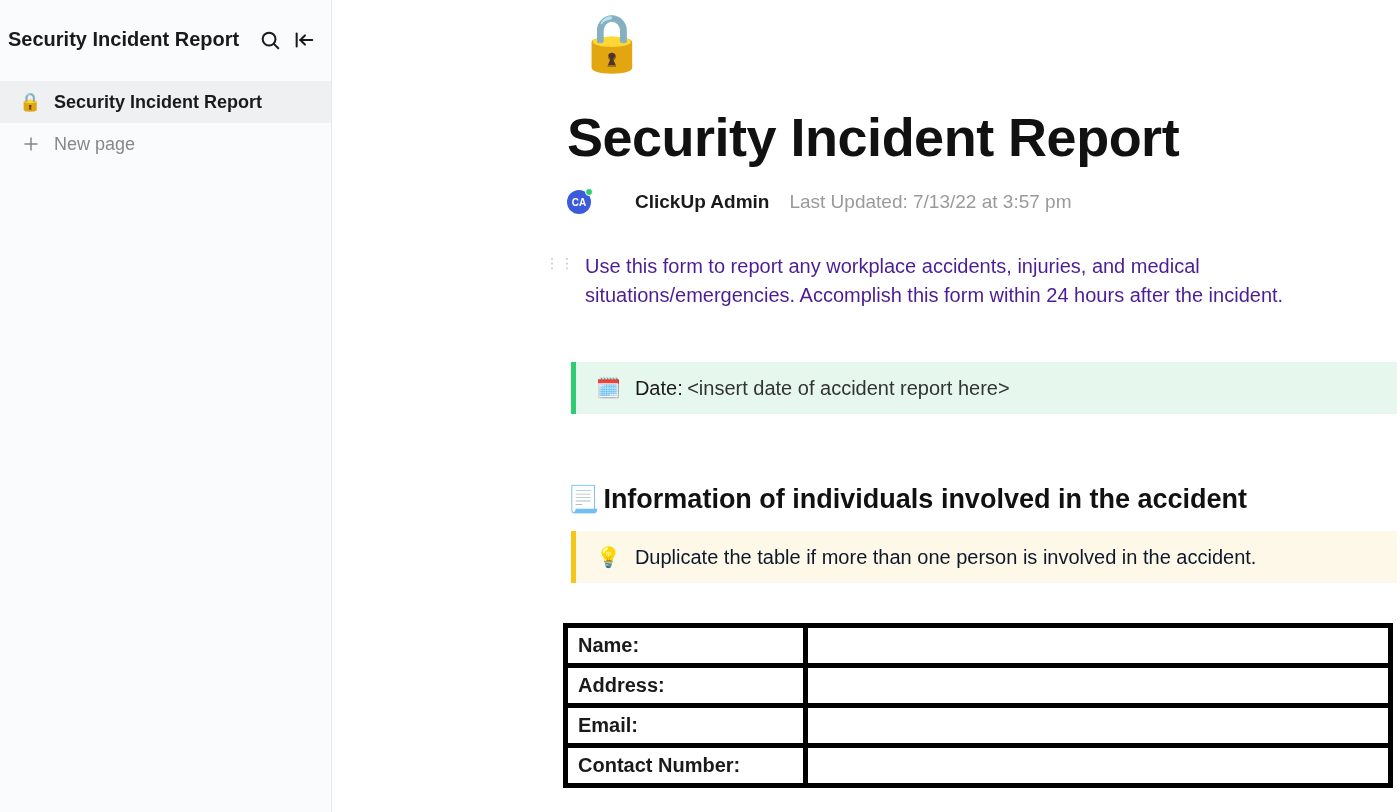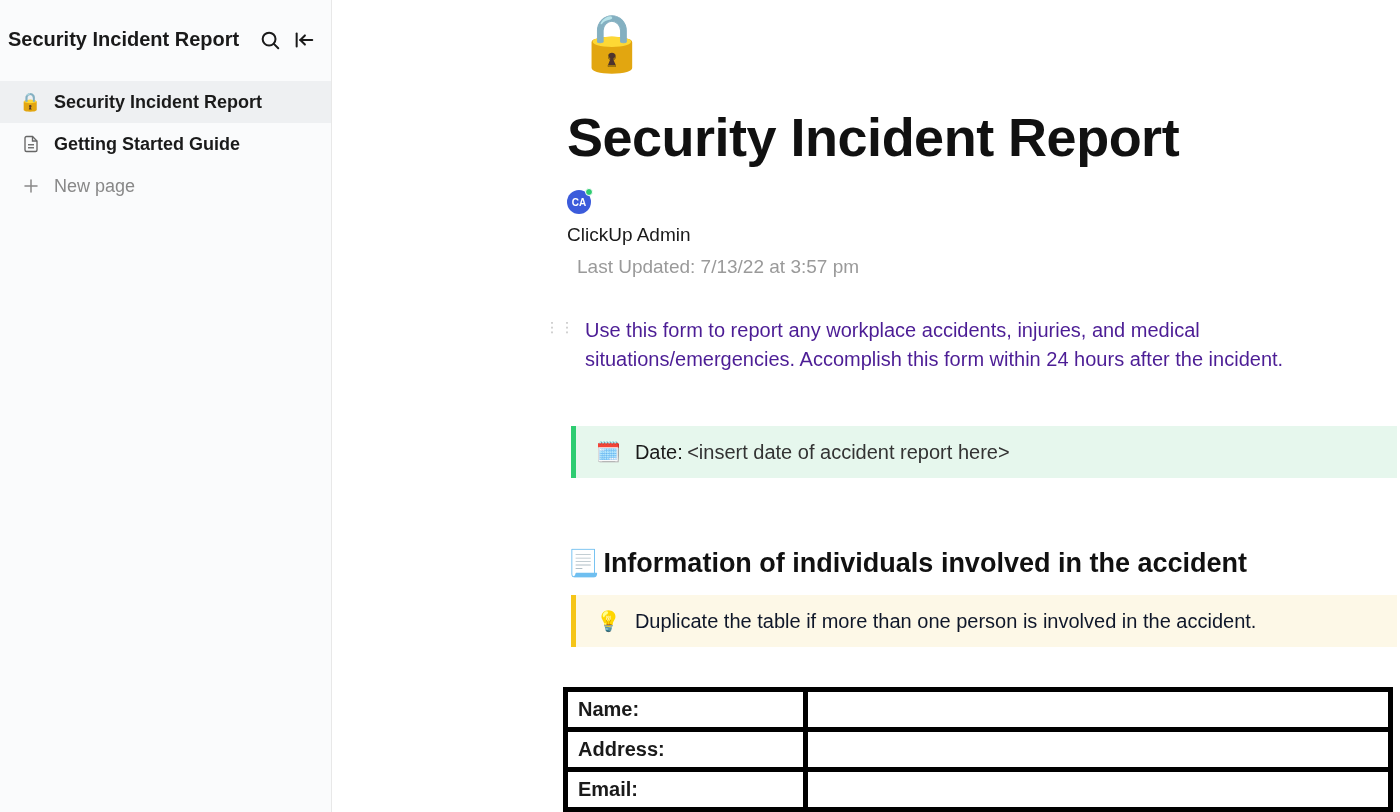--- a/index.html
+++ b/index.html
@@ -89,24 +89,23 @@
     }
     .page-title {
       font-size: 54px;
       font-weight: 700;
       color: #111;
       margin-bottom: 22px;
       letter-spacing: -0.5px;
     }
     .meta-row {
       display: flex;
-      align-items: flex-start;
+      align-items: center;
       gap: 10px;
       margin-bottom: 38px;
-      flex-direction: column;
     }
     .avatar {
       width: 24px;
       height: 24px;
       border-radius: 50%;
       background: #3b5bdb;
       color: white;
       font-size: 10px;
       font-weight: 600;
       display: flex;
@@ -119,22 +118,23 @@
       right: -2px;
       top: -2px;
       width: 8px;
       height: 8px;
       border-radius: 50%;
       background: #2ecc71;
       border: 1px solid white;
     }
     .author {
       font-size: 19px;
-      font-weight: 400;
-      color: #1a1a1a;
+      font-weight: 700;
+      color: #1a1a1a;
+      margin-left: 34px;
     }
     .last-updated {
       font-size: 19px;
       color: #9a9a9a;
       margin-left: 10px;
     }
     .intro-row {
       display: flex;
       align-items: flex-start;
       gap: 10px;
@@ -230,31 +230,20 @@
           </svg>
       </span>
     </div>
   </div>
 
   <div class="sidebar-item active">
     <span class="sidebar-item-icon">🔒</span>
     <span class="sidebar-item-label">Security Incident Report</span>
   </div>
 
-  <div class="sidebar-item">
-    <span class="sidebar-item-icon doc-icon">
-      <svg width="18" height="20" viewBox="0 0 24 24" fill="none" stroke="currentColor" stroke-width="1.8">
-          <path d="M14 2H6a2 2 0 0 0-2 2v16a2 2 0 0 0 2 2h12a2 2 0 0 0 2-2V8z"></path>
-          <polyline points="14 2 14 8 20 8"></polyline>
-          <line x1="8" y1="13" x2="16" y2="13"></line>
-          <line x1="8" y1="17" x2="16" y2="17"></line>
-        </svg>
-    </span>
-    <span class="sidebar-item-label">Getting Started Guide</span>
-  </div>
 
   <div class="sidebar-item new-page">
     <span class="sidebar-item-icon plus-icon">
       <svg width="18" height="18" viewBox="0 0 24 24" fill="none" stroke="currentColor" stroke-width="2" stroke-linecap="round">
           <line x1="12" y1="4" x2="12" y2="20"></line>
           <line x1="4" y1="12" x2="20" y2="12"></line>
         </svg>
     </span>
     <span class="sidebar-item-label">New page</span>
   </div>

